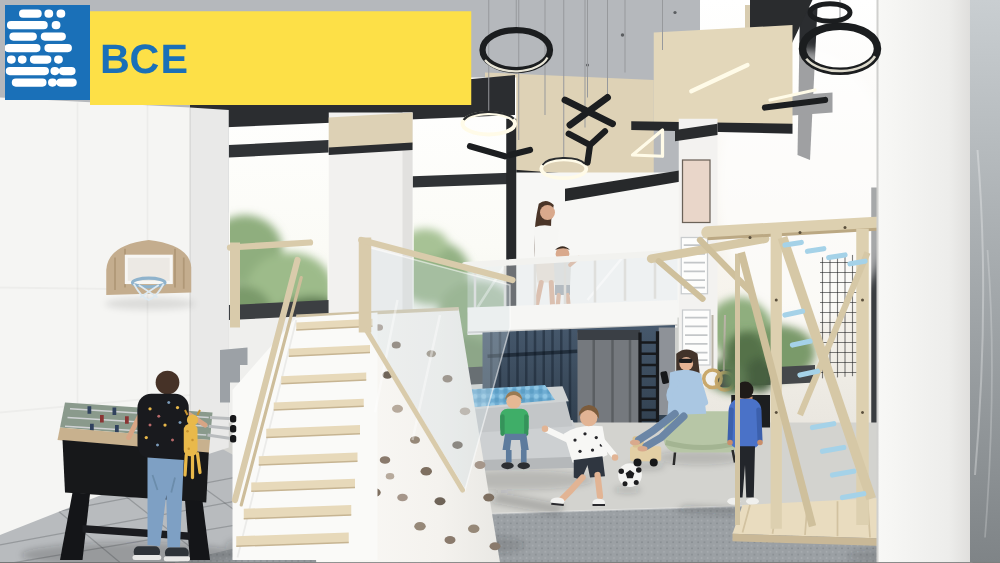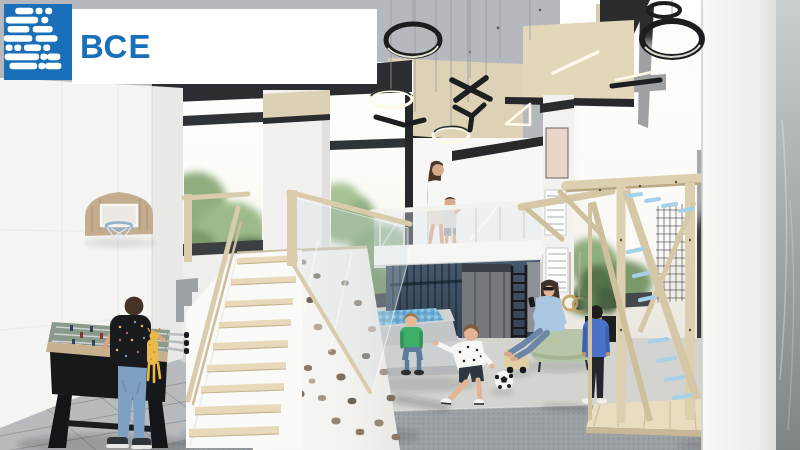--- a/index.html
+++ b/index.html
@@ -3,21 +3,21 @@
 <meta charset="utf-8">
 <style>
   html,body{margin:0;padding:0;background:#222;}
   .stage{position:relative;width:800px;height:450px;overflow:hidden;background:#cfd0cd;
          font-family:"Liberation Sans", sans-serif;}
   .stage svg{position:absolute;left:0;top:0;display:block;}
   
   .logo{position:absolute;left:0;top:0;display:flex;align-items:flex-start;z-index:10;}
   .logo-mark{position:absolute;left:4px;top:4px;width:68px;height:76px;background:#1a70b8;
              display:flex;align-items:center;justify-content:center;}
-  .logo-panel{position:absolute;left:72px;top:9px;width:305px;height:75px;background:#ffffff;
+  .logo-panel{position:absolute;left:72px;top:9px;width:305px;height:75px;background:#fde047;
               display:flex;flex-direction:column;justify-content:center;padding-left:8px;box-sizing:border-box;}
   .logo-panel span{color:#1a70b8;font-weight:bold;font-size:33px;line-height:28px;letter-spacing:1px;
                    white-space:nowrap;}
 </style>
 </head>
 <body>
 
 <div class="stage">
 <svg width="800" height="450" viewBox="0 0 800 450">
   <defs>

